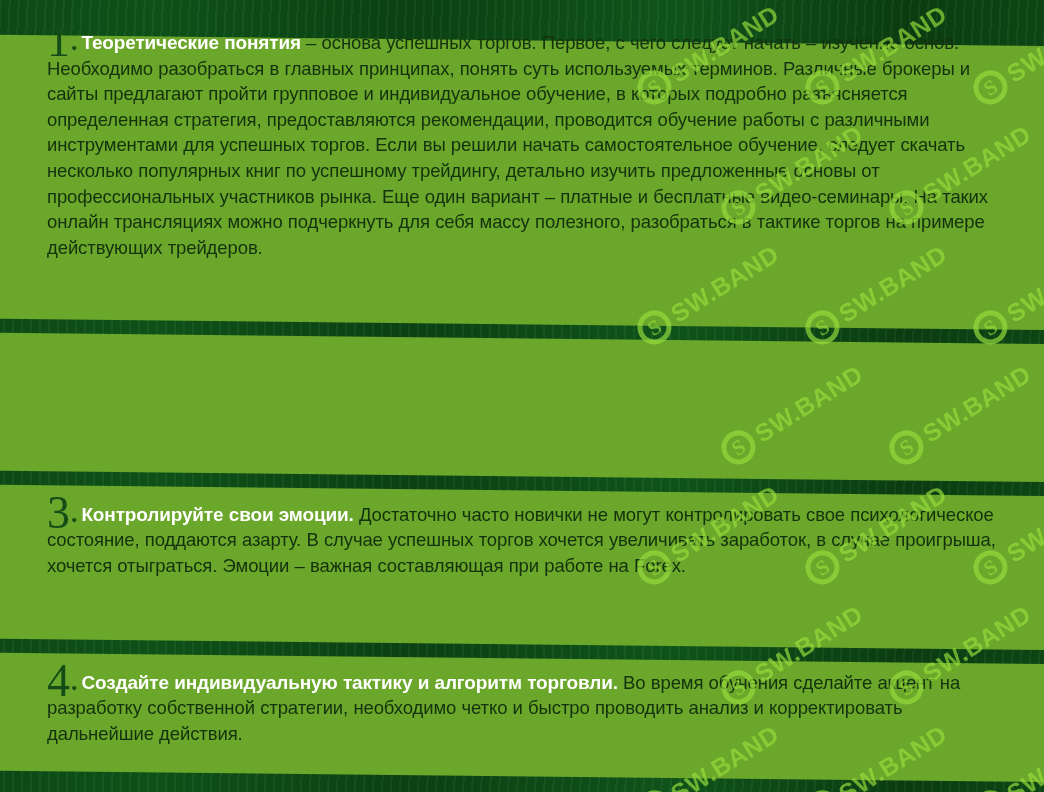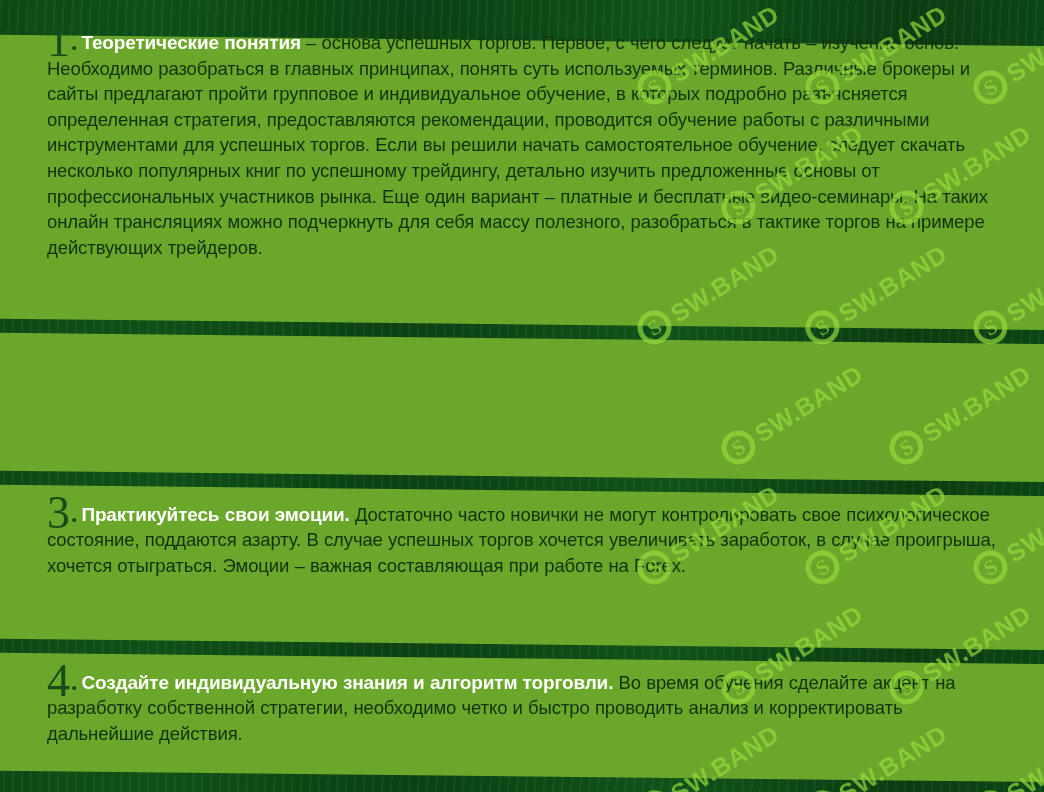--- a/index.html
+++ b/index.html
@@ -170,25 +170,25 @@
   <div class="band sep" style="top: 470px;"></div>
   <div class="band sep" style="top: 638px;"></div>
   <div class="band bottom" style="top: 770px;"></div>
 
   <div class="section" id="section-1">
     <p class="para"><span class="num">1</span><span class="num-dot">.</span><span class="lead">Теоретические понятия</span><span> – основа успешных торгов. Первое, с чего следует начать – изучение основ. Необходимо разобраться в главных принципах, понять суть используемых терминов. Различные брокеры и сайты предлагают пройти групповое и индивидуальное обучение, в которых подробно разъясняется определенная стратегия, предоставляются рекомендации, проводится обучение работы с различными инструментами для успешных торгов. Если вы решили начать самостоятельное обучение, следует скачать несколько популярных книг по успешному трейдингу, детально изучить предложенные основы от профессиональных участников рынка. Еще один вариант – платные и бесплатные видео-семинары. На таких онлайн трансляциях можно подчеркнуть для себя массу полезного, разобраться в тактике торгов на примере действующих трейдеров.</span></p>
   </div>
 
 
   <div class="section" id="section-3">
-    <p class="para"><span class="num">3</span><span class="num-dot">.</span><span class="lead">Практикуйтесь свои эмоции.</span><span> Достаточно часто новички не могут контролировать свое психологическое состояние, поддаются азарту. В случае успешных торгов хочется увеличивать заработок, в случае проигрыша, хочется отыграться. Эмоции – важная составляющая при работе на Forex.</span></p>
+    <p class="para"><span class="num">3</span><span class="num-dot">.</span><span class="lead">Контролируйте свои эмоции.</span><span> Достаточно часто новички не могут контролировать свое психологическое состояние, поддаются азарту. В случае успешных торгов хочется увеличивать заработок, в случае проигрыша, хочется отыграться. Эмоции – важная составляющая при работе на Forex.</span></p>
   </div>
 
   <div class="section" id="section-4">
-    <p class="para"><span class="num">4</span><span class="num-dot">.</span><span class="lead">Создайте индивидуальную знания и алгоритм торговли.</span><span> Во время обучения сделайте акцент на разработку собственной стратегии, необходимо четко и быстро проводить анализ и корректировать дальнейшие действия.</span></p>
+    <p class="para"><span class="num">4</span><span class="num-dot">.</span><span class="lead">Создайте индивидуальную тактику и алгоритм торговли.</span><span> Во время обучения сделайте акцент на разработку собственной стратегии, необходимо четко и быстро проводить анализ и корректировать дальнейшие действия.</span></p>
   </div>
 
   <div id="watermark">
       <div class="wm-tile" style="left: 840px; top: 240px; transform: rotate(-32deg);">
         <span class="wm-logo">S</span>
         <span class="wm-text">SW.BAND</span>
       </div>
       <div class="wm-tile" style="left: 1008px; top: 240px; transform: rotate(-32deg);">
         <span class="wm-logo">S</span>
         <span class="wm-text">SW.BAND</span>

